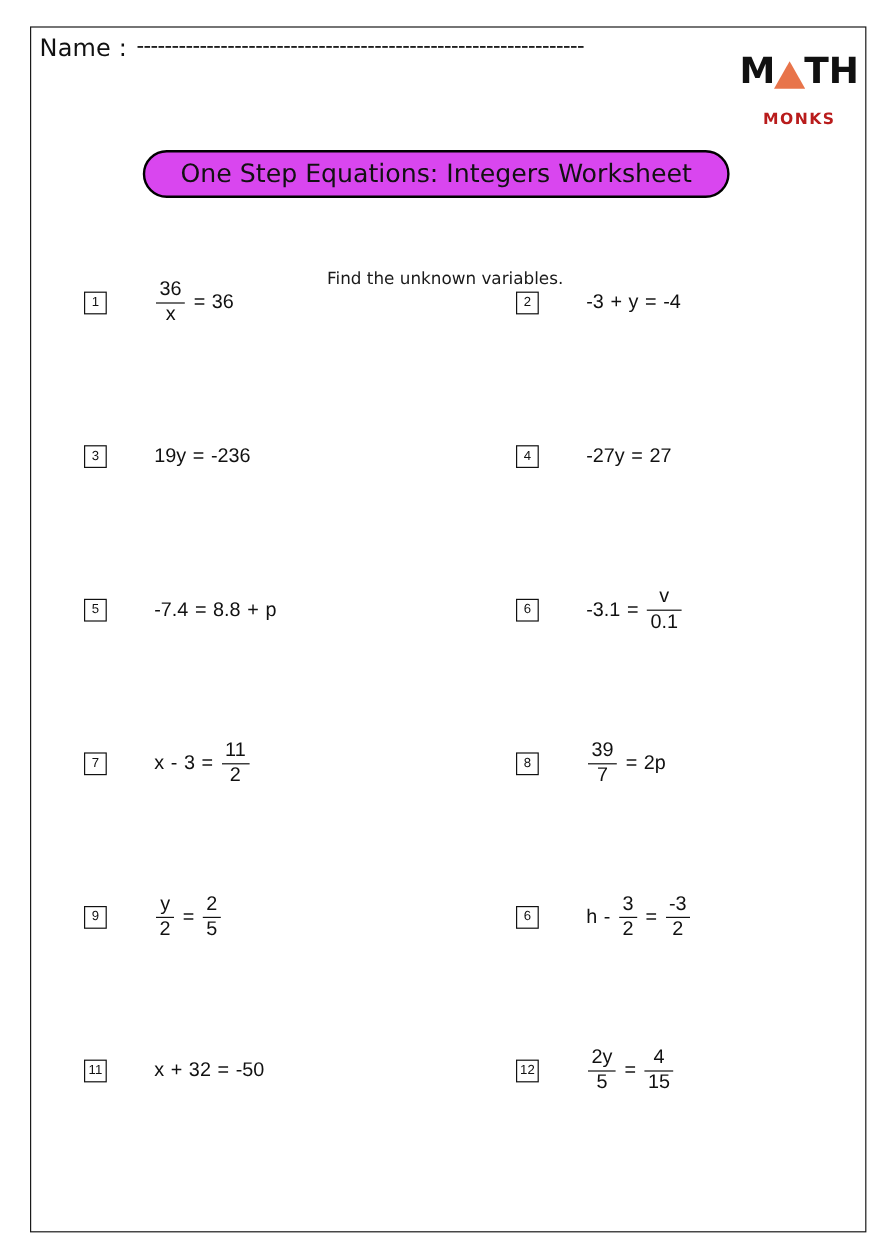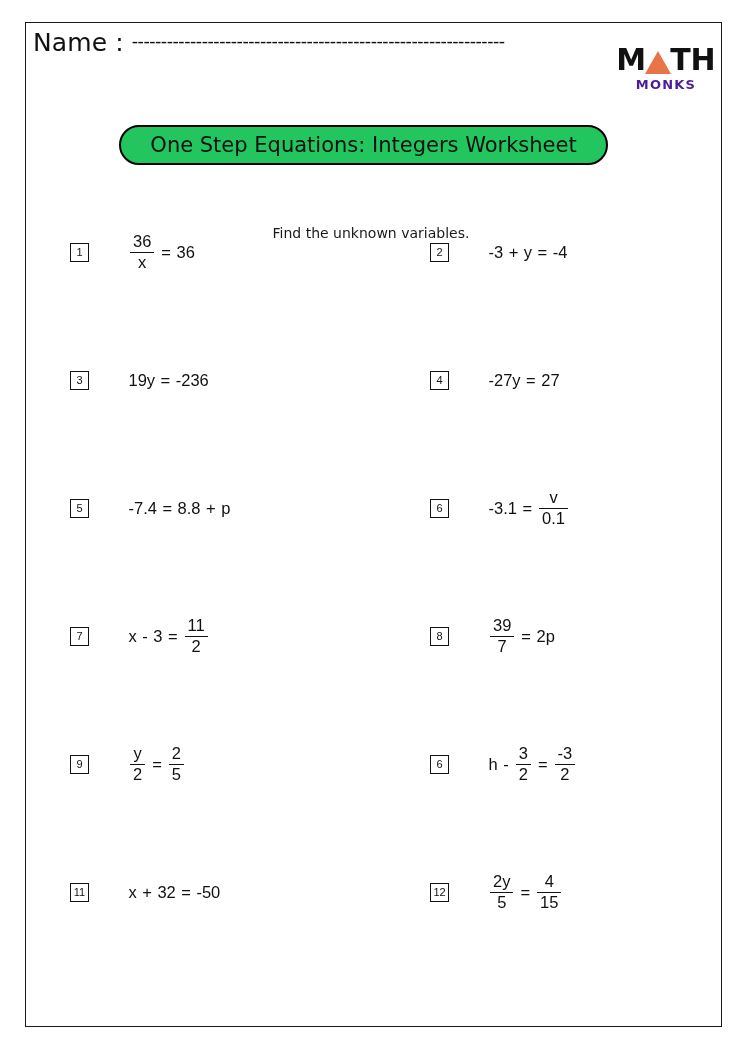--- a/index.html
+++ b/index.html
@@ -43,21 +43,21 @@
     left: 0;
     display: flex;
     align-items: baseline;
     white-space: nowrap;
   }
   .field-row.name-row  { top: 2px; }
   .field-row.score-row { top: 44px; }
 
   .field-label {
     font-family: "DejaVu Sans", sans-serif;
-    font-size: 25px;
+    font-size: 20px;
     font-weight: 400;
     color: #111111;
     letter-spacing: 0.1px;
   }
 
   .dash-line {
     display: inline-block;
     font-family: "Liberation Sans", sans-serif;
     font-size: 19px;
     letter-spacing: -0.5px;
@@ -97,37 +97,37 @@
     border-left: 13px solid transparent;
     border-right: 13px solid transparent;
     border-bottom: 23px solid #E8744A;
     margin: 0 -1px 1px -1px;
   }
   .logo-sub {
     font-family: "DejaVu Sans", sans-serif;
     font-size: 13px;
     font-weight: 700;
     letter-spacing: 1.2px;
-    color: #4c1d95;
-    margin-top: 3px;
+    color: #b91c1c;
+    margin-top: 18px;
   }
 
   
   .title-pill {
     position: absolute;
     left: 119px;
     top: 125px;
     width: 489px;
     height: 40px;
     border: 2px solid #000000;
     border-radius: 22px;
     display: flex;
     align-items: center;
     justify-content: center;
-    background: #22c55e;
+    background: #d946ef;
   }
   .title-text {
     font-family: "DejaVu Sans", sans-serif;
     font-size: 21px;
     font-weight: 400;
     color: #111111;
     letter-spacing: 0px;
     white-space: nowrap;
   }
 

